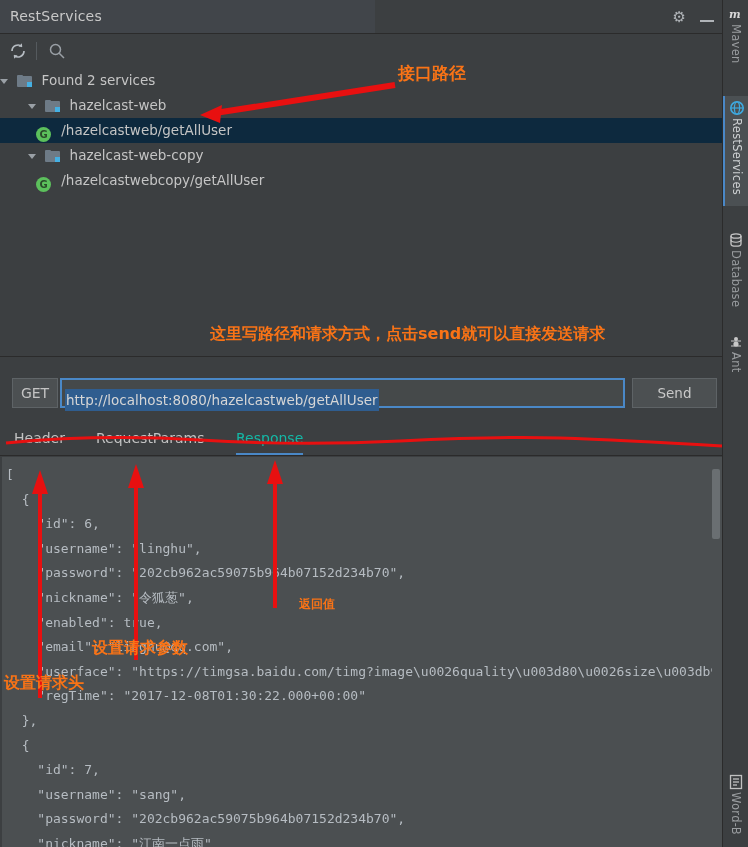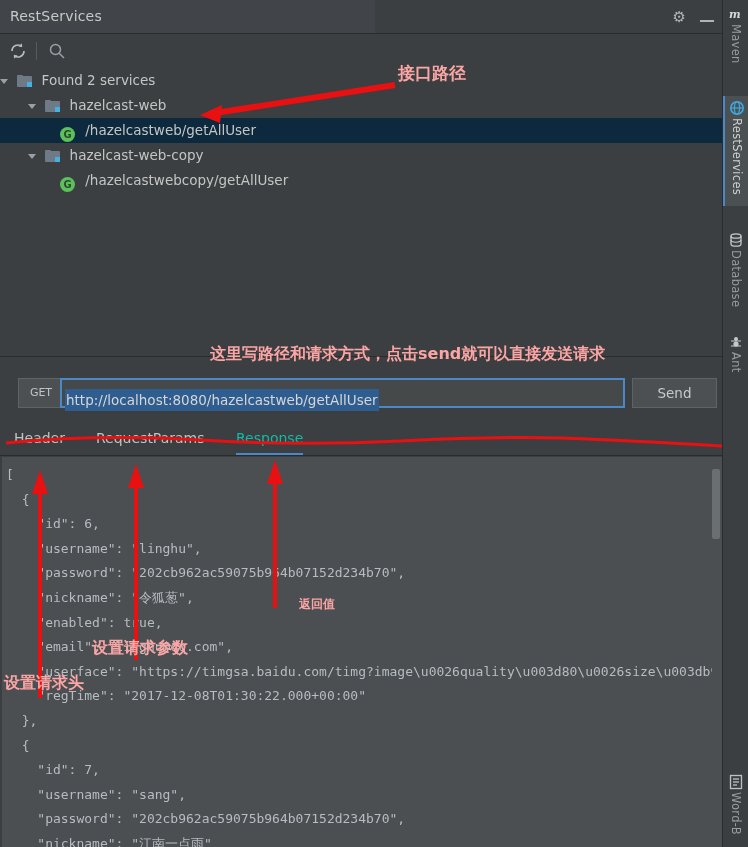--- a/index.html
+++ b/index.html
@@ -34,26 +34,26 @@
   .row.sel{background:#0d293e;}
   .arrow{display:inline-block;width:0;height:0;border-left:5px solid #9aa0a6;border-top:4px solid transparent;border-bottom:4px solid transparent;vertical-align:middle;margin-right:5px;}
   .arrow.open{border-left:4px solid transparent;border-right:4px solid transparent;border-top:5px solid #9aa0a6;border-bottom:0;}
   .fico{display:inline-block;width:15px;height:12px;position:relative;vertical-align:-2px;margin-right:5px;}
   .fico .body{position:absolute;left:0;top:1px;width:15px;height:11px;background:#6e7b87;border-radius:1px;}
   .fico .tab{position:absolute;left:0;top:0px;width:6px;height:3px;background:#6e7b87;border-radius:1px 1px 0 0;}
   .fico .dot{position:absolute;right:0px;bottom:0px;width:5px;height:5px;background:#45b0e3;}
   .gico{display:inline-block;width:15px;height:15px;border-radius:50%;background:#5cc05c;color:#2b4b2b;font-size:10px;font-weight:bold;text-align:center;line-height:15px;vertical-align:-3px;margin-right:6px;font-family:"DejaVu Sans",sans-serif;}
   .r-ind1{}
   .r-ind2{padding-left:28px;}
-  .r-ind3{padding-left:60px;}
+  .r-ind3{padding-left:36px;}
 
   
   .reqzone{position:absolute;left:0;top:356px;width:722px;height:100px;background:#3c3f41;}
   .reqzone-top{position:absolute;left:0;top:0;width:722px;height:1px;background:#2b2b2b;}
-  .method{position:absolute;left:18px;top:22px;width:46px;height:30px;background:#4c5052;border:1px solid #5e6366;box-sizing:border-box;color:#c3c3c3;font-size:11px;line-height:28px;text-align:center;}
+  .method{position:absolute;left:12px;top:22px;width:46px;height:30px;background:#4c5052;border:1px solid #5e6366;box-sizing:border-box;color:#c3c3c3;font-size:14px;line-height:28px;text-align:center;}
   .urlbox{position:absolute;left:60px;top:22px;width:565px;height:30px;background:#45494a;border:2px solid #4a88c7;box-sizing:border-box;}
   .urlsel{position:absolute;left:3px;top:9px;height:22px;line-height:22px;background:#2f5d8f;color:#d6d6d6;font-size:13.5px;padding:0 1px;white-space:nowrap;}
   .sendbtn{position:absolute;left:632px;top:22px;width:85px;height:30px;background:#4c5052;border:1px solid #5e6366;box-sizing:border-box;color:#c9c9c9;font-size:13.5px;line-height:28px;text-align:center;}
   .tabs{position:absolute;left:0;top:66px;width:722px;height:34px;}
   .tab{position:absolute;top:0;height:34px;line-height:32px;font-size:14px;color:#c3c3c3;}
   .tab.active{color:#14b8a6;}
   .tab .uline{position:absolute;left:0;bottom:0;height:3px;width:100%;background:#4a88c7;}
   .tab1{left:14px;}
   .tab2{left:96px;}
   .tab3{left:236px;}
@@ -68,23 +68,23 @@
   .resp-left{position:absolute;left:0;top:0;width:2px;height:390px;background:#3c3f41;}
 
   
   .strip{position:absolute;left:722px;top:0;width:26px;height:847px;background:#3c3f41;border-left:1px solid #2b2b2b;}
   .stripitem{position:absolute;left:0;width:26px;color:#9a9da0;font-size:11.5px;}
   .stripitem .vert{writing-mode:vertical-rl;text-orientation:mixed;display:block;margin:2px auto 0 auto;letter-spacing:.3px;}
   .stripitem.on{background:#4b5053;color:#cfd2d4;border-left:2px solid #4a88c7;box-sizing:border-box;}
   .stripicon{display:block;width:16px;height:16px;margin:4px auto 0 auto;}
 
   
-  .anno{position:absolute;color:#fca5a5;font-family:"DejaVu Sans","Liberation Sans",sans-serif;font-weight:bold;white-space:nowrap;}
+  .anno{position:absolute;color:#f97316;font-family:"DejaVu Sans","Liberation Sans",sans-serif;font-weight:bold;white-space:nowrap;}
   .a-top{left:398px;top:62px;font-size:17px;}
-  .a-mid{left:210px;top:344px;font-size:16px;text-align:right;}
+  .a-mid{left:210px;top:324px;font-size:16px;text-align:right;}
   .a-ret{left:299px;top:596px;font-size:12px;}
   .a-param{left:92px;top:638px;font-size:16px;}
   .a-head{left:4px;top:673px;font-size:16px;}
   svg.ov{position:absolute;left:0;top:0;width:748px;height:847px;pointer-events:none;}
   .watermark{position:absolute;left:530px;top:816px;font-size:15px;color:#9a9da0;}
 </style>
 </head>
 <body>
 
 <div class="app">

